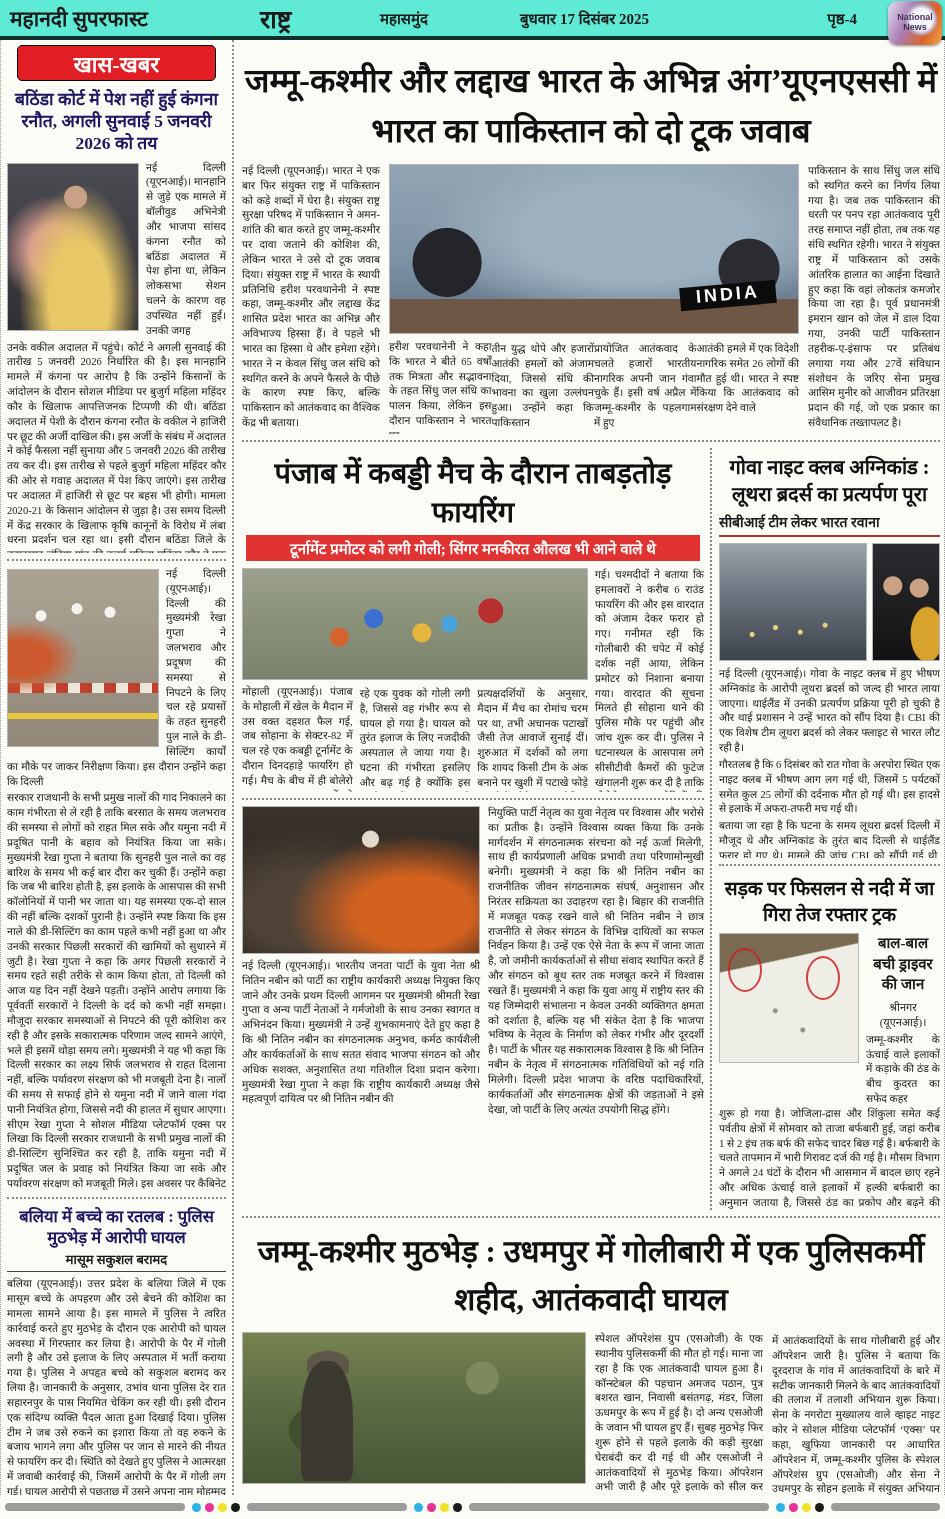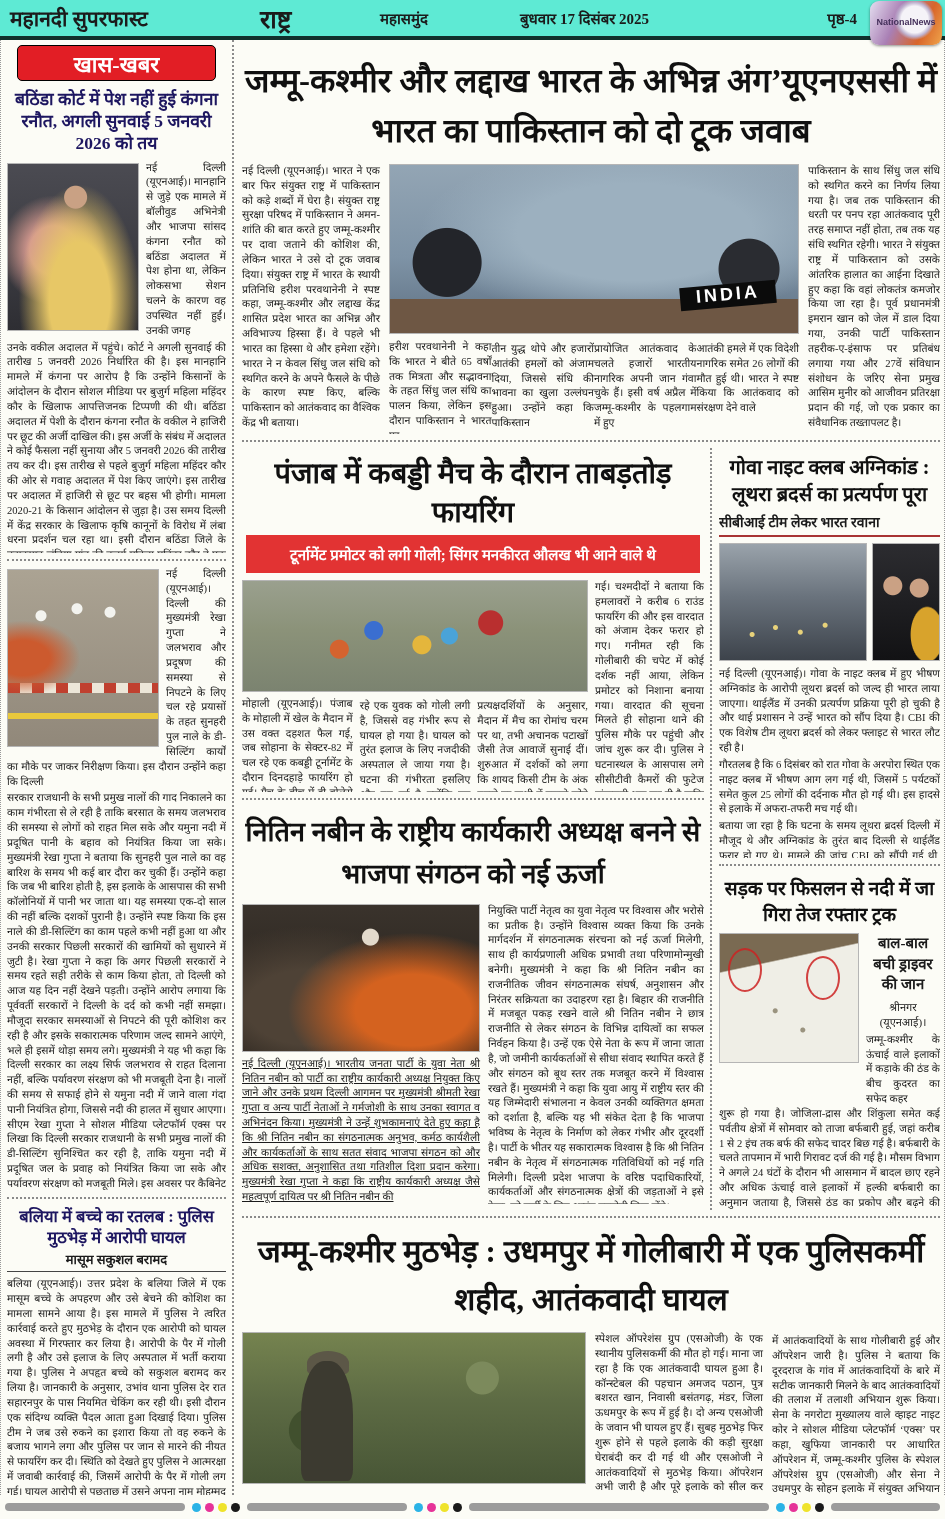--- a/index.html
+++ b/index.html
@@ -22,26 +22,26 @@
     padding: 0 10px;
     position: relative;
   }
   .mh-name { font-size: 21px; font-weight: bold; width: 250px; }
   .mh-section { font-size: 25px; font-weight: bold; width: 120px; }
   .mh-city { font-size: 15px; font-weight: bold; width: 140px; }
   .mh-date { font-size: 15px; font-weight: bold; width: 230px; }
   .mh-page { font-size: 15px; font-weight: bold; margin-left: auto; margin-right: 78px; }
   .brand-logo {
     position: absolute; right: 3px; top: 1px;
-    width: 72px; height: 44px; border-radius: 9px;
+    width: 54px; height: 44px; border-radius: 9px;
     background:
       radial-gradient(circle at 62% 42%, #f5f3f8 0 26%, #bfb3cf 33%, rgba(0,0,0,0) 40%),
       linear-gradient(115deg, #e4def0 0%, #a97fb4 38%, #d8652a 72%, #f0a54b 100%);
     box-shadow: 0 1px 3px rgba(0,0,0,.45);
-    display: flex; align-items: center; justify-content: center;
+    display: flex; flex-direction: column; align-items: center; justify-content: center;
     color: #46315c; font-size: 9px; font-weight: bold; line-height: 1.1;
     font-family: "Liberation Sans", sans-serif;
     z-index: 5;
   }
   
   .page-body { display: flex; border-left: 1px dotted #999; border-right: 1px dotted #999; height: 1455px; }
   .left-col { width: 233px; padding: 4px 6px 0 6px; border-right: 2px dotted #8b8b8b; overflow: hidden; }
   .main-col { flex: 1; padding: 2px 4px 0 8px; overflow: hidden; }
 
   .khas {
@@ -113,42 +113,42 @@
 
   
   .mid-row { display: flex; }
   .mid-left { width: 470px; padding-right: 6px; border-right: 2px dotted #8b8b8b; }
   .mid-right { flex: 1; padding-left: 7px; }
 
   .art-kabaddi { height: 344px; }
   .h-kabaddi { font-size: 29px; margin: 4px 0 5px; }
   .redbar {
     background: #e23333; color: #fff; font-weight: bold; font-size: 15px;
-    text-align: center; padding: 9px 2px; margin: 0 4px 7px;
+    text-align: center; padding: 3px 2px; margin: 0 4px 7px;
   }
   .kab-grid { display: flex; gap: 7px; }
   .kab-left { width: 346px; }
   .ph-kabaddi {
     height: 112px; width: 100%;
     background:
       radial-gradient(circle at 38% 45%, #3a6ed0 0 9px, rgba(0,0,0,0) 10px),
       radial-gradient(circle at 52% 58%, #e4b63c 0 9px, rgba(0,0,0,0) 10px),
       radial-gradient(circle at 28% 62%, #d4632f 0 9px, rgba(0,0,0,0) 10px),
       radial-gradient(circle at 72% 38%, #b92f2f 0 12px, rgba(0,0,0,0) 13px),
       radial-gradient(circle at 60% 50%, #4aa3d8 0 8px, rgba(0,0,0,0) 9px),
       linear-gradient(180deg, #9aa08e 0%, #8b9279 45%, #7b8370 100%);
   }
   .kab-cols { display: flex; gap: 7px; margin-top: 5px; }
   .kab-cols .bt { flex: 1; }
   .kab-right { flex: 1; }
 
   .art-nitin { height: 398px; }
   .h-nitin { font-size: 27px; line-height: 1.55; margin: 6px 0 8px; }
   .nitin-grid { display: flex; gap: 8px; }
-  .nitin-left { width: 238px; text-decoration: underline; }
+  .nitin-left { width: 238px; }
   .ph-nitin {
     width: 100%; height: 148px; margin-bottom: 5px;
     background:
       radial-gradient(circle at 54% 22%, #e2d9cb 0 8px, rgba(0,0,0,0) 9px),
       radial-gradient(ellipse at 72% 72%, #d4621f 0 24%, rgba(0,0,0,0) 52%),
       radial-gradient(ellipse at 28% 70%, #4e4236 0 26%, rgba(0,0,0,0) 56%),
       linear-gradient(180deg, #3a332c, #221d18);
   }
   .nitin-right { flex: 1; }
 
@@ -302,21 +302,20 @@
                   <p class="bt">प्रत्यक्षदर्शियों के अनुसार, मैदान में मैच का रोमांच चरम पर था, तभी अचानक पटाखों जैसी तेज आवाजें सुनाई दीं। शुरुआत में दर्शकों को लगा कि शायद किसी टीम के अंक बनाने पर खुशी में पटाखे फोड़े जा रहे हैं। लेकिन जब गोलियां दर्शकों के सिर के ऊपर से सनसनाती हुई निकलीं, तो मैदान में भगदड़ मच</p>
                 </div>
               </div>
               <p class="bt kab-right">गई। चश्मदीदों ने बताया कि हमलावरों ने करीब 6 राउंड फायरिंग की और इस वारदात को अंजाम देकर फरार हो गए। गनीमत रही कि गोलीबारी की चपेट में कोई दर्शक नहीं आया, लेकिन प्रमोटर को निशाना बनाया गया। वारदात की सूचना मिलते ही सोहाना थाने की पुलिस मौके पर पहुंची और जांच शुरू कर दी। पुलिस ने घटनास्थल के आसपास लगे सीसीटीवी कैमरों की फुटेज खंगालनी शुरू कर दी है ताकि बोलेरो सवार आरोपियों की पहचान की जा सके। पुलिस यह पता लगाने की कोशिश कर रही है कि हमले के पीछे कोई पुरानी रंजिश थी या फिर यह गैंगवार का नतीजा है। फिलहाल इलाके में तनाव का माहौल है और पुलिस ने सुरक्षा बढ़ा दी है।</p>
             </div>
           </article>
 
           <div class="dotsep"></div>
 
           <article class="art-nitin">
-            <h2 class="hl-black h-nitin">नितिन नबीन के राष्ट्रीय कार्यकारी अध्यक्ष बनने से भाजपा संगठन को नई ऊर्जा</h2>
             <div class="nitin-grid">
               <div class="nitin-left">
                 <div class="photo ph-nitin"></div>
                 <p class="bt">नई दिल्ली (यूएनआई)। भारतीय जनता पार्टी के युवा नेता श्री नितिन नबीन को पार्टी का राष्ट्रीय कार्यकारी अध्यक्ष नियुक्त किए जाने और उनके प्रथम दिल्ली आगमन पर मुख्यमंत्री श्रीमती रेखा गुप्ता व अन्य पार्टी नेताओं ने गर्मजोशी के साथ उनका स्वागत व अभिनंदन किया। मुख्यमंत्री ने उन्हें शुभकामनाएं देते हुए कहा है कि श्री नितिन नबीन का संगठनात्मक अनुभव, कर्मठ कार्यशैली और कार्यकर्ताओं के साथ सतत संवाद भाजपा संगठन को और अधिक सशक्त, अनुशासित तथा गतिशील दिशा प्रदान करेगा। मुख्यमंत्री रेखा गुप्ता ने कहा कि राष्ट्रीय कार्यकारी अध्यक्ष जैसे महत्वपूर्ण दायित्व पर श्री नितिन नबीन की</p>
               </div>
               <p class="bt nitin-right">नियुक्ति पार्टी नेतृत्व का युवा नेतृत्व पर विश्वास और भरोसे का प्रतीक है। उन्होंने विश्वास व्यक्त किया कि उनके मार्गदर्शन में संगठनात्मक संरचना को नई ऊर्जा मिलेगी, साथ ही कार्यप्रणाली अधिक प्रभावी तथा परिणामोन्मुखी बनेगी। मुख्यमंत्री ने कहा कि श्री नितिन नबीन का राजनीतिक जीवन संगठनात्मक संघर्ष, अनुशासन और निरंतर सक्रियता का उदाहरण रहा है। बिहार की राजनीति में मजबूत पकड़ रखने वाले श्री नितिन नबीन ने छात्र राजनीति से लेकर संगठन के विभिन्न दायित्वों का सफल निर्वहन किया है। उन्हें एक ऐसे नेता के रूप में जाना जाता है, जो जमीनी कार्यकर्ताओं से सीधा संवाद स्थापित करते हैं और संगठन को बूथ स्तर तक मजबूत करने में विश्वास रखते हैं। मुख्यमंत्री ने कहा कि युवा आयु में राष्ट्रीय स्तर की यह जिम्मेदारी संभालना न केवल उनकी व्यक्तिगत क्षमता को दर्शाता है, बल्कि यह भी संकेत देता है कि भाजपा भविष्य के नेतृत्व के निर्माण को लेकर गंभीर और दूरदर्शी है। पार्टी के भीतर यह सकारात्मक विश्वास है कि श्री नितिन नबीन के नेतृत्व में संगठनात्मक गतिविधियों को नई गति मिलेगी। दिल्ली प्रदेश भाजपा के वरिष्ठ पदाधिकारियों, कार्यकर्ताओं और संगठनात्मक क्षेत्रों की जड़ताओं ने इसे देखा, जो पार्टी के लिए अत्यंत उपयोगी सिद्ध होंगे।</p>
             </div>
           </article>
         </div>
 

